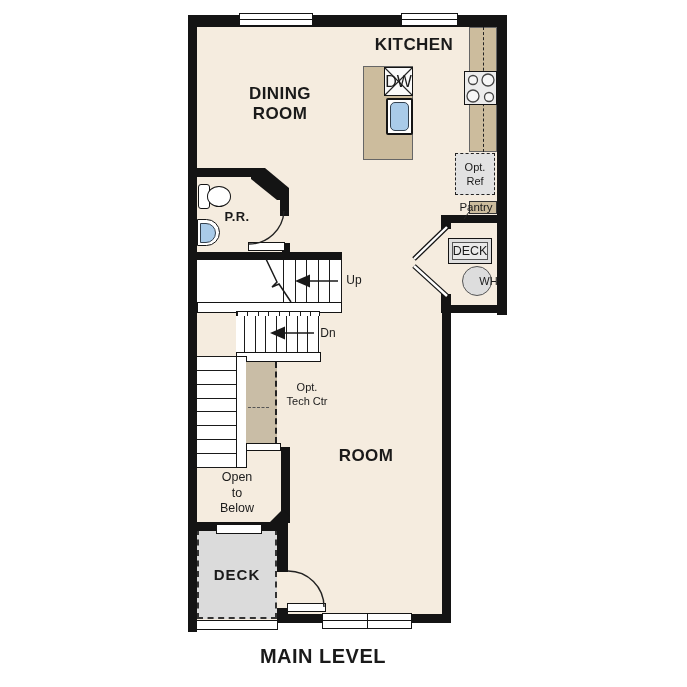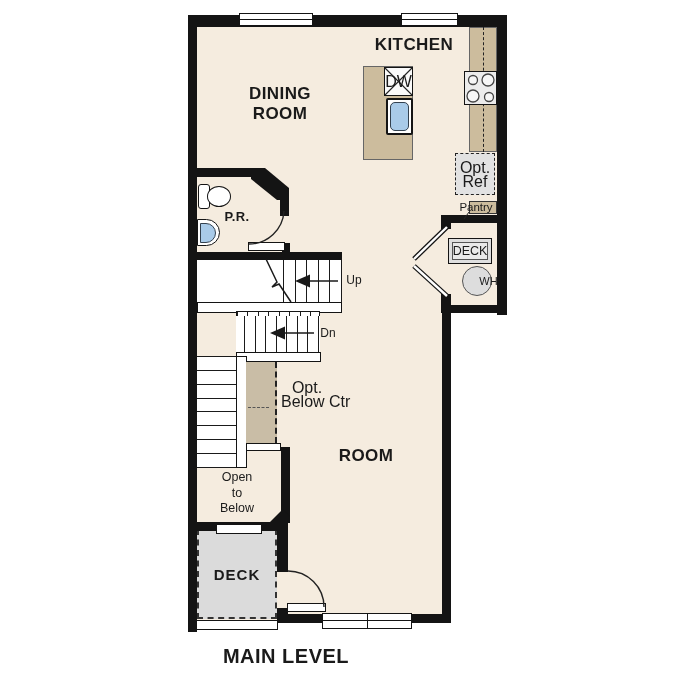--- a/index.html
+++ b/index.html
@@ -20,21 +20,21 @@
   
   .white-band{background:#fff;border:1.5px solid #141414;}
   .treads-v{background-image:repeating-linear-gradient(to right,#1a1a1a 0,#1a1a1a 1px,transparent 1px,transparent 11.6px);}
   .treads-v2{background-image:repeating-linear-gradient(to right,#1a1a1a 0,#1a1a1a 1px,transparent 1px,transparent 10.55px);}
   .treads-h{background-image:repeating-linear-gradient(to bottom,#1a1a1a 0,#1a1a1a 1px,transparent 1px,transparent 13.85px);}
   .ticks{background-image:repeating-linear-gradient(to right,#1a1a1a 0,#1a1a1a 1px,transparent 1px,transparent 10.5px);}
   .leaf{background:#fff;border:1.5px solid #141414;}
   .counter{background:#ccbc9d;border:1px solid #666;}
   .cab{background:#c9bda6;}
   .gray-box{background:#e2e2e2;}
-  .small{font-size:16px;line-height:13.5px;}
+  .small{font-size:11px;line-height:13.5px;}
 </style>
 </head>
 <body>
 
 <div id="stage">
 
   <div class="floor" style="left:192px;top:20px;width:310px;height:293px;"></div>
   <div class="floor" style="left:192px;top:260px;width:255px;height:360px;"></div>
 
   <div class="fix counter" style="left:363px;top:66px;width:50px;height:94px;"></div>
@@ -160,22 +160,22 @@
   <div class="label small" style="left:384px;top:75px;width:29px;font-size:16px;">DW</div>
   <div class="label small" style="left:455px;top:161px;width:40px;">
     <span style="position:static;display:block;">Opt.</span>
     <span style="position:static;display:block;">Ref</span>
   </div>
   <div class="label small" style="left:452px;top:201px;width:48px;font-size:11.5px;">Pantry</div>
   <div class="label" style="left:448px;top:244px;width:44px;font-size:12.5px;">DECK</div>
   <div class="label" style="left:462px;top:275px;width:53px;font-size:11px;">WH</div>
   <div class="label small" style="left:281px;top:381px;width:52px;">
     <span style="position:static;display:block;">Opt.</span>
-    <span style="position:static;display:block;">Below Ctr</span>
+    <span style="position:static;display:block;">Tech Ctr</span>
   </div>
   <div class="label" style="left:207px;top:470px;width:60px;font-size:12.5px;line-height:15.5px;">
     <span style="position:static;display:block;">Open</span>
     <span style="position:static;display:block;">to</span>
     <span style="position:static;display:block;">Below</span>
   </div>
-  <div class="label b" style="left:186px;top:645px;width:200px;font-size:20px;text-align:center;letter-spacing:.5px;">MAIN LEVEL</div>
+  <div class="label b" style="left:186px;top:645px;width:200px;font-size:20px;text-align:right;letter-spacing:.5px;">MAIN LEVEL</div>
 
 </div>
 
 </body></html>

